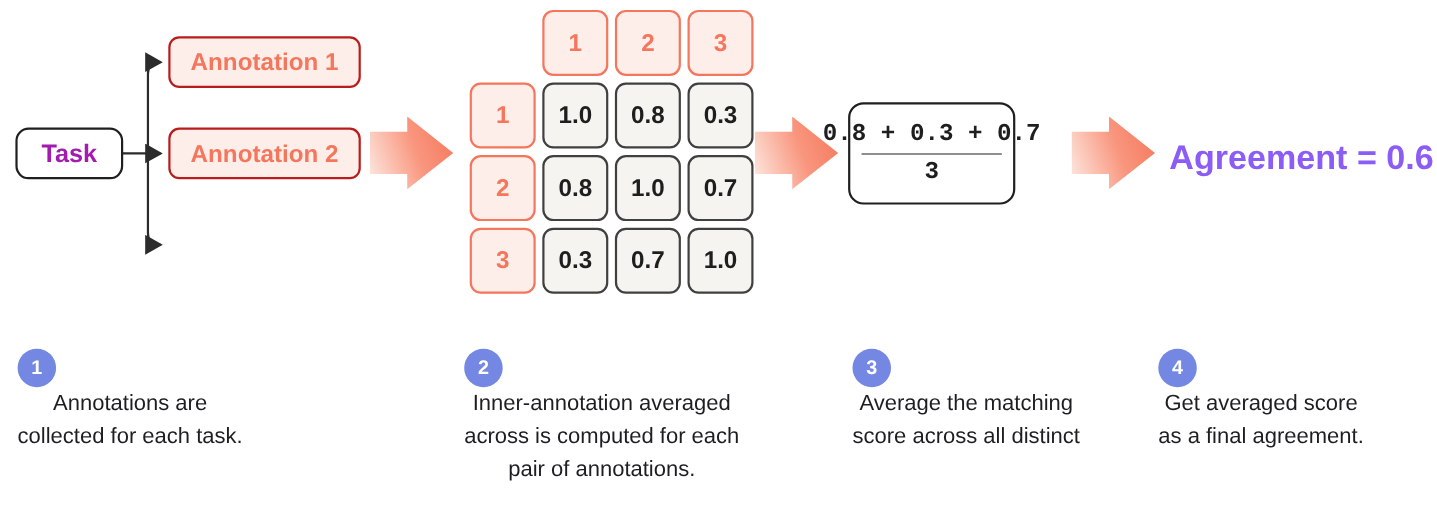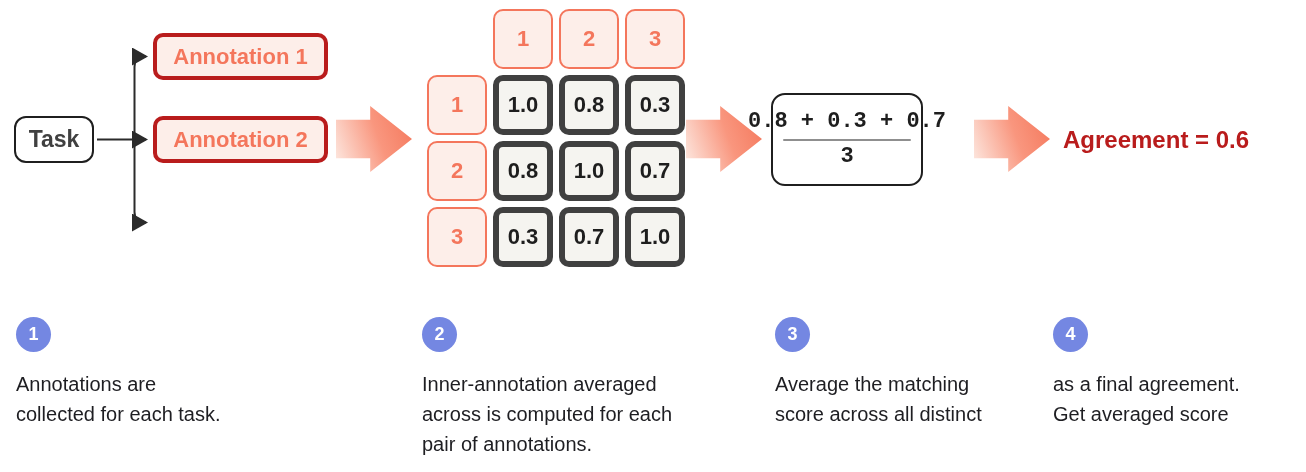--- a/index.html
+++ b/index.html
@@ -2,28 +2,28 @@
 <html><head>
 <meta charset="utf-8">
 <style>
   html,body{margin:0;padding:0;background:#ffffff;}
   .canvas{
     position:relative;width:1306px;height:472px;background:#ffffff;
     font-family:"Liberation Sans",sans-serif;overflow:hidden;
   }
   
   .task-box{
-    position:absolute;left:14px;top:116px;width:80px;height:47px;
+    position:absolute;left:14px;top:116px;width:98px;height:47px;
     border:2px solid #1f1f1f;border-radius:12px;background:#ffffff;
     display:flex;align-items:center;justify-content:center;
-    font-size:23px;font-weight:700;color:#404040;box-sizing:border-box;
+    font-size:23px;font-weight:700;color:#a21caf;box-sizing:border-box;
   }
   .annotation-box{
     position:absolute;left:153px;width:175px;height:47px;
-    border:4px solid #b91c1c;border-radius:10px;background:#fdeee9;
+    border:2px solid #b91c1c;border-radius:10px;background:#fdeee9;
     display:flex;align-items:center;justify-content:center;
     font-size:22px;font-weight:700;color:#f4765c;box-sizing:border-box;
   }
   .annotation-1{top:33px}.annotation-2{top:116px}.annotation-3{top:199px}
   
   .big-arrow{
     position:absolute;top:106px;width:76px;height:66px;
     background:linear-gradient(70deg,#fdece5 0%,#f9967e 55%,#f4765a 100%);
     clip-path:polygon(0 21%,45% 21%,45% 0,100% 50%,45% 100%,45% 79%,0 79%);
   }
@@ -32,46 +32,46 @@
   .matrix{
     position:absolute;left:427px;top:9px;
     display:grid;grid-template-columns:repeat(4,60px);grid-auto-rows:60px;gap:6px;
   }
   .m-cell{
     border-radius:10px;display:flex;align-items:center;justify-content:center;
     font-size:22px;font-weight:700;box-sizing:border-box;
   }
   .m-corner{visibility:hidden;}
   .m-head{background:#fdeee9;border:2px solid #f4765c;color:#f4765c;}
-  .m-val{background:#f5f4f0;border:6px solid #404040;color:#1e1e1e;}
+  .m-val{background:#f5f4f0;border:2px solid #404040;color:#1e1e1e;}
   
   .formula-box{
     position:absolute;left:771px;top:93px;width:152px;height:93px;
     border:2px solid #1f1f1f;border-radius:14px;background:#ffffff;
     display:flex;flex-direction:column;align-items:center;justify-content:center;
     box-sizing:border-box;
     font-family:Liberation Mono, monospace;
   }
   .formula-num{font-size:22px;font-weight:700;color:#1e1e1e;line-height:26px;white-space:nowrap;}
   .formula-bar{width:128px;height:2px;background:#8f8f8f;border-radius:1px;margin:4px 0 3px 0;}
   .formula-den{font-size:22px;font-weight:700;color:#1e1e1e;line-height:26px;}
   
   .agreement{
-    position:absolute;left:1063px;top:126px;font-size:24px;font-weight:700;
-    color:#b91c1c;white-space:nowrap;
+    position:absolute;left:1063px;top:126px;font-size:31px;font-weight:700;
+    color:#8b5cf6;white-space:nowrap;
   }
   
   .step{position:absolute;top:317px;}
   .step-1{left:16px}.step-2{left:422px}.step-3{left:775px}.step-4{left:1053px}
   .step-circle{
     width:35px;height:35px;border-radius:50%;background:#7487e2;
     display:flex;align-items:center;justify-content:center;
     color:#ffffff;font-size:18px;font-weight:700;
   }
-  .step-text{margin-top:17px;color:#1e1e22;font-size:20px;}
+  .step-text{color:#1e1e22;font-size:20px;text-align:center;}
   .step-line{line-height:30px;white-space:nowrap;}
   
   .connector-svg{position:absolute;left:0;top:0;}
 </style>
 </head>
 <body>
 
 <div class="canvas">
 
   <svg class="connector-svg" width="340" height="290" viewBox="0 0 340 290">
@@ -151,18 +151,18 @@
     <div class="step-circle">3</div>
     <div class="step-text">
       <div class="step-line">Average the matching</div>
       <div class="step-line">score across all distinct</div>
     </div>
   </div>
 
   <div class="step step-4">
     <div class="step-circle">4</div>
     <div class="step-text">
+      <div class="step-line">Get averaged score</div>
       <div class="step-line">as a final agreement.</div>
-      <div class="step-line">Get averaged score</div>
     </div>
   </div>
 
 </div>
 
 </body></html>

